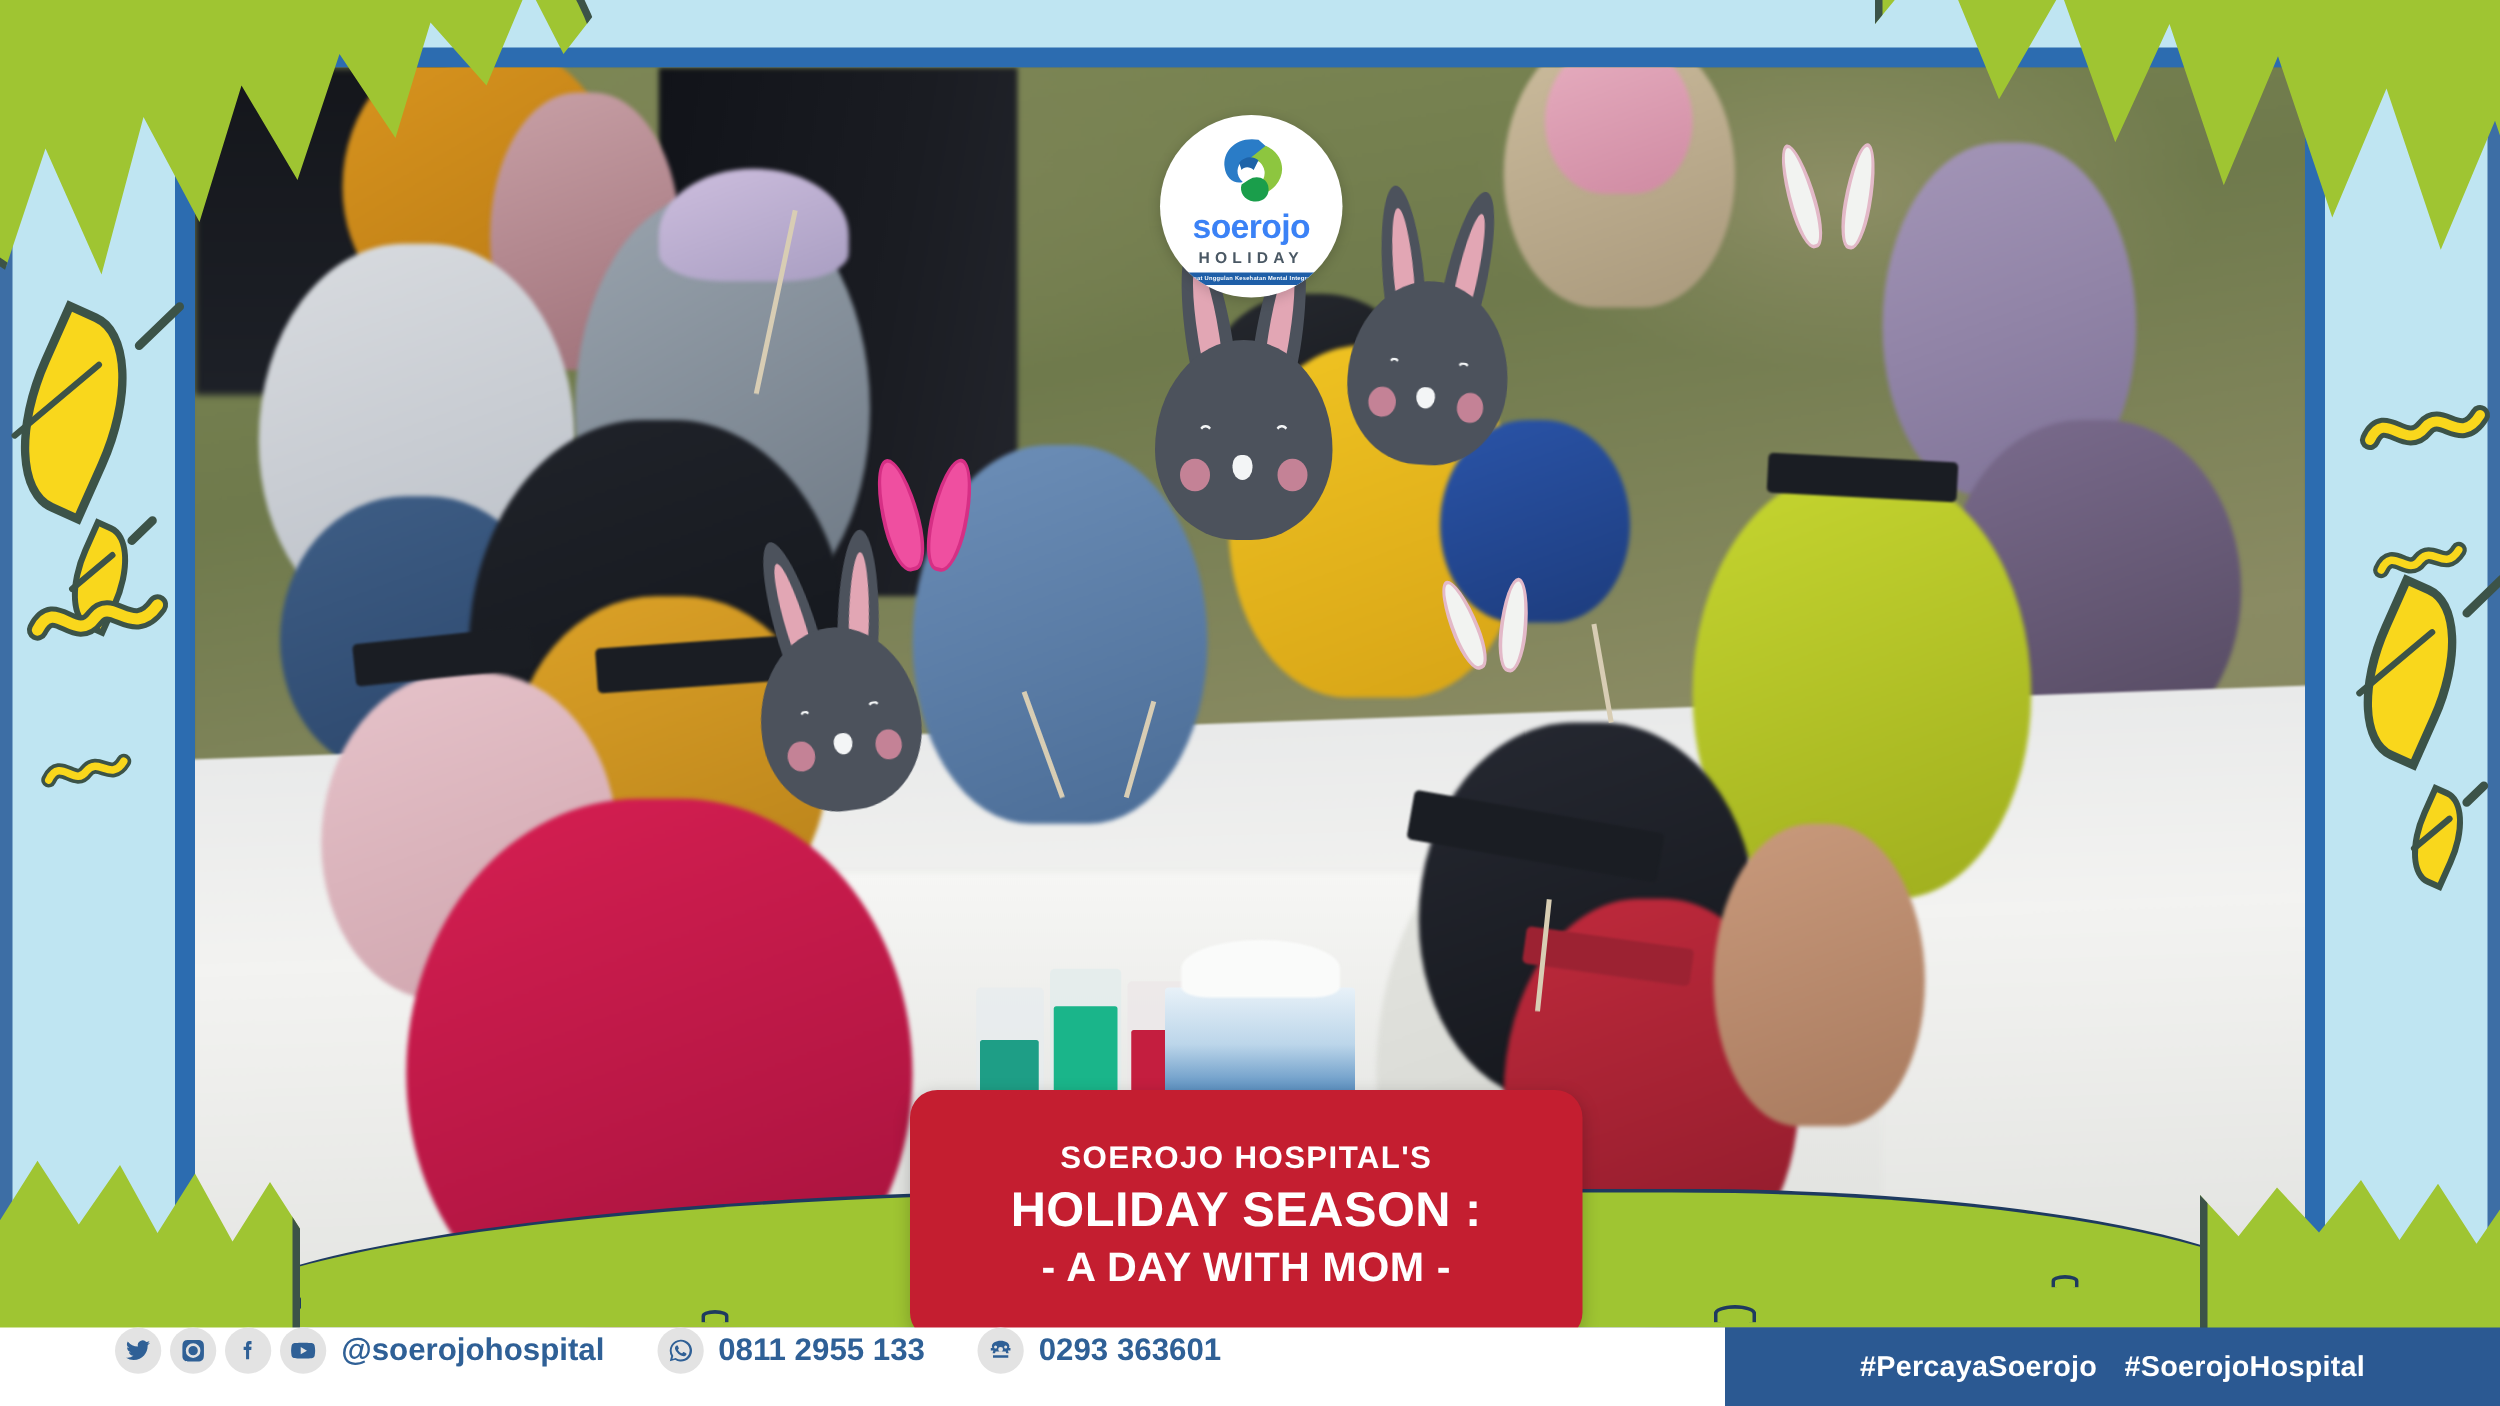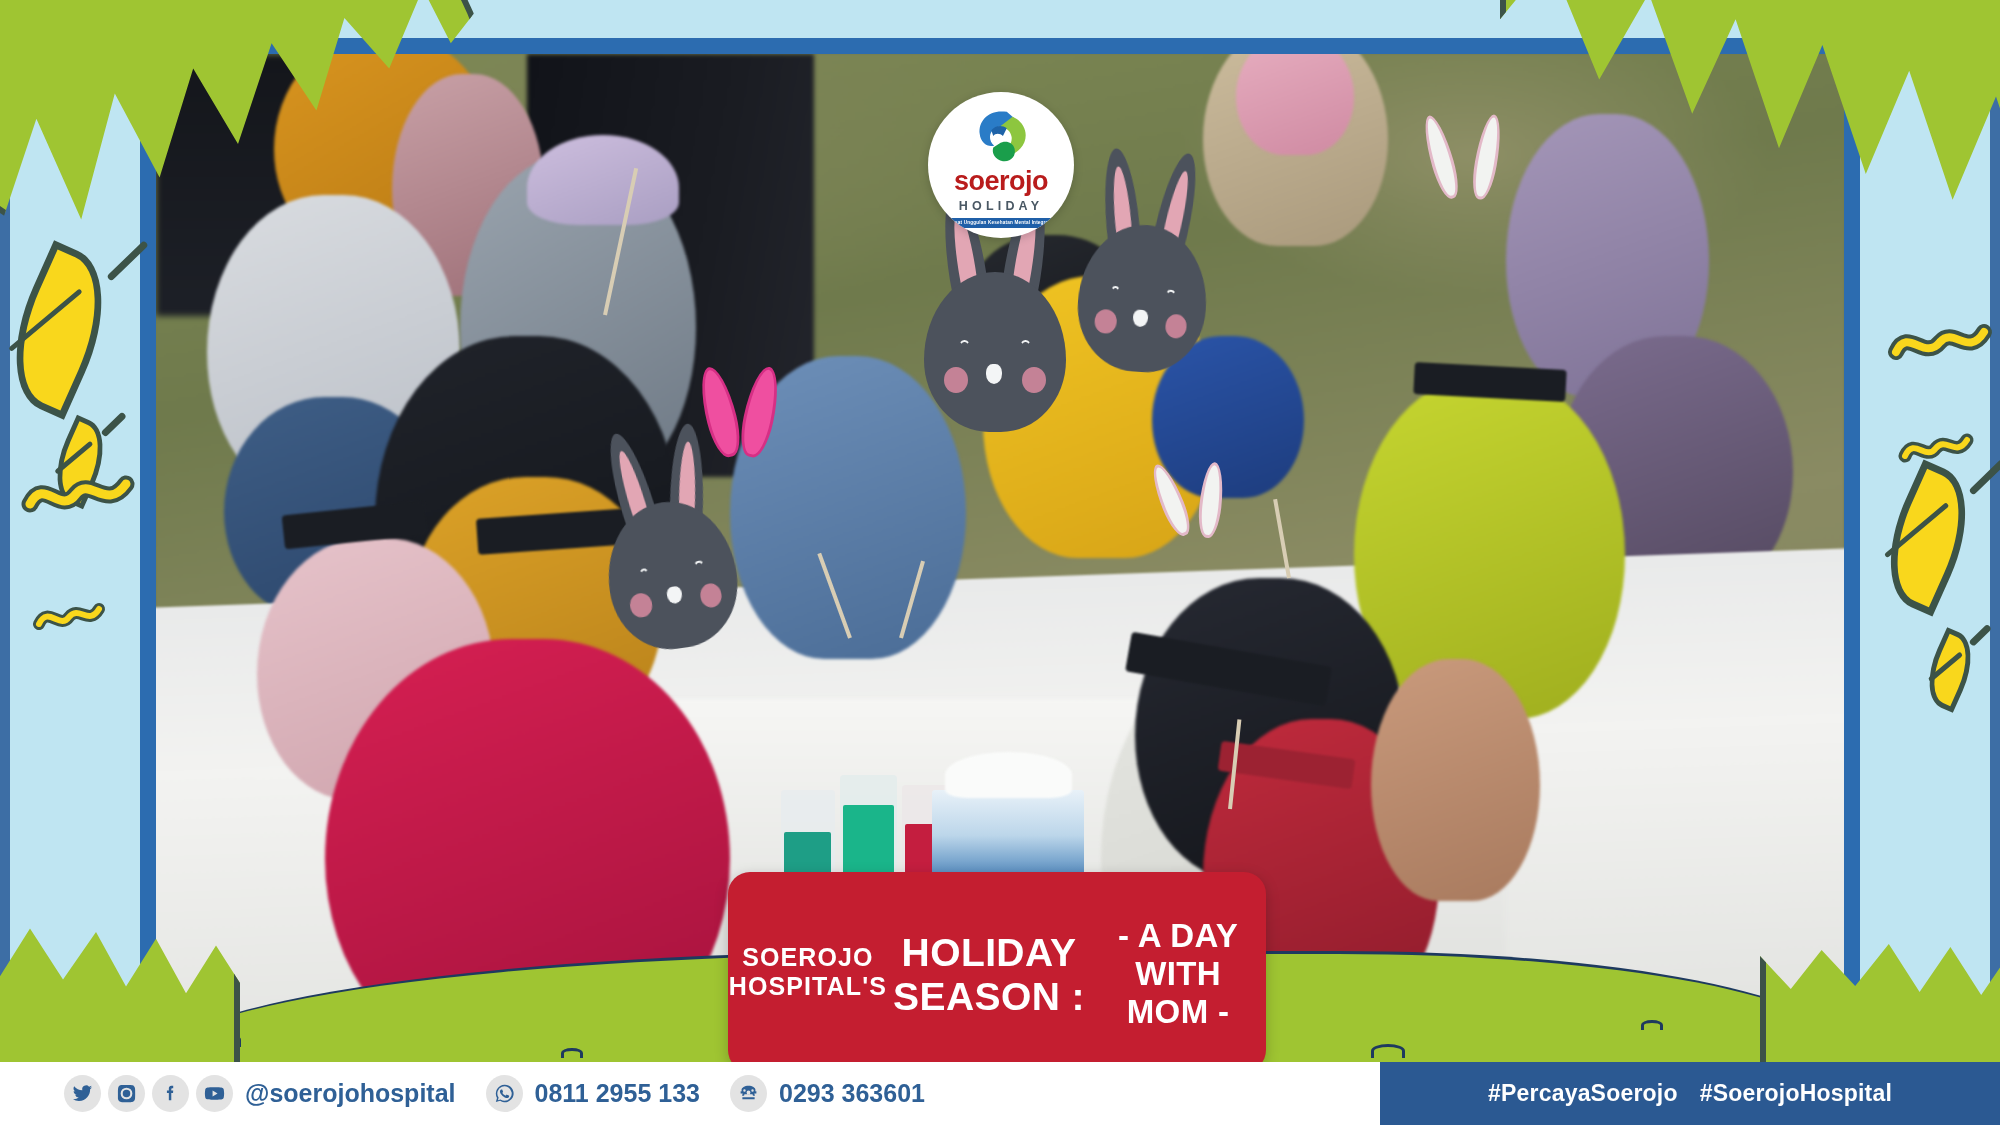--- a/index.html
+++ b/index.html
@@ -241,53 +241,53 @@
   
   #logo-badge {
     position:absolute; left:928px; top:92px; width:146px; height:146px;
     background:#ffffff; border-radius:50%;
     display:flex; flex-direction:column; align-items:center; justify-content:center;
     box-shadow:0 2px 10px rgba(0,0,0,.18);
     overflow:hidden;
   }
   #logo-badge .mark { width:62px; height:58px; margin-top:4px; }
   #logo-badge .wordmark {
-    font-size:27px; font-weight:700; color:#b91c1c; letter-spacing:-0.5px;
+    font-size:27px; font-weight:700; color:#3b82f6; letter-spacing:-0.5px;
     line-height:1; margin-top:3px;
   }
   #logo-badge .sub {
     font-size:12.5px; font-weight:600; color:#4a5864; letter-spacing:4.2px;
     margin-top:4px;
   }
   #logo-badge .tag {
     margin-top:5px; background:#1f5fa8; color:#fff;
     font-size:4.6px; letter-spacing:.2px; font-weight:700;
     padding:2.5px 10px; border-radius:8px; white-space:nowrap;
   }
 
   
   #title-banner {
     position:absolute; left:728px; top:872px; width:538px; height:200px;
     background:#c41e30; border-radius:22px;
-    display:flex; flex-direction:row; align-items:center; justify-content:center;
+    display:flex; flex-direction:column; align-items:center; justify-content:center;
     color:#ffffff; text-align:center;
     box-shadow:0 4px 14px rgba(0,0,0,.22);
   }
   #title-banner .l1 { font-size:25px; font-weight:700; letter-spacing:1.1px; }
   #title-banner .l2 { font-size:39px; font-weight:800; letter-spacing:.4px; margin-top:6px; }
   #title-banner .l3 { font-size:33px; font-weight:800; letter-spacing:.4px; margin-top:4px; }
 
   
   #footer {
     position:absolute; left:0; bottom:0; width:2000px; height:63px;
     display:flex; align-items:stretch;
   }
   #footer-left {
     flex:0 0 1380px; background:#ffffff;
-    display:flex; align-items:center; gap:0; padding-left:64px;
+    display:flex; align-items:flex-start; gap:12px; padding-left:92px;
   }
   #footer-right {
     flex:1; background:#2b5992;
     display:flex; align-items:center; justify-content:center; gap:22px;
   }
   #footer-right .hash { color:#ffffff; font-size:23px; font-weight:700; letter-spacing:.2px; }
 
   .sico {
     width:37px; height:37px; border-radius:50%;
     background:#e3e3e3; display:flex; align-items:center; justify-content:center;

